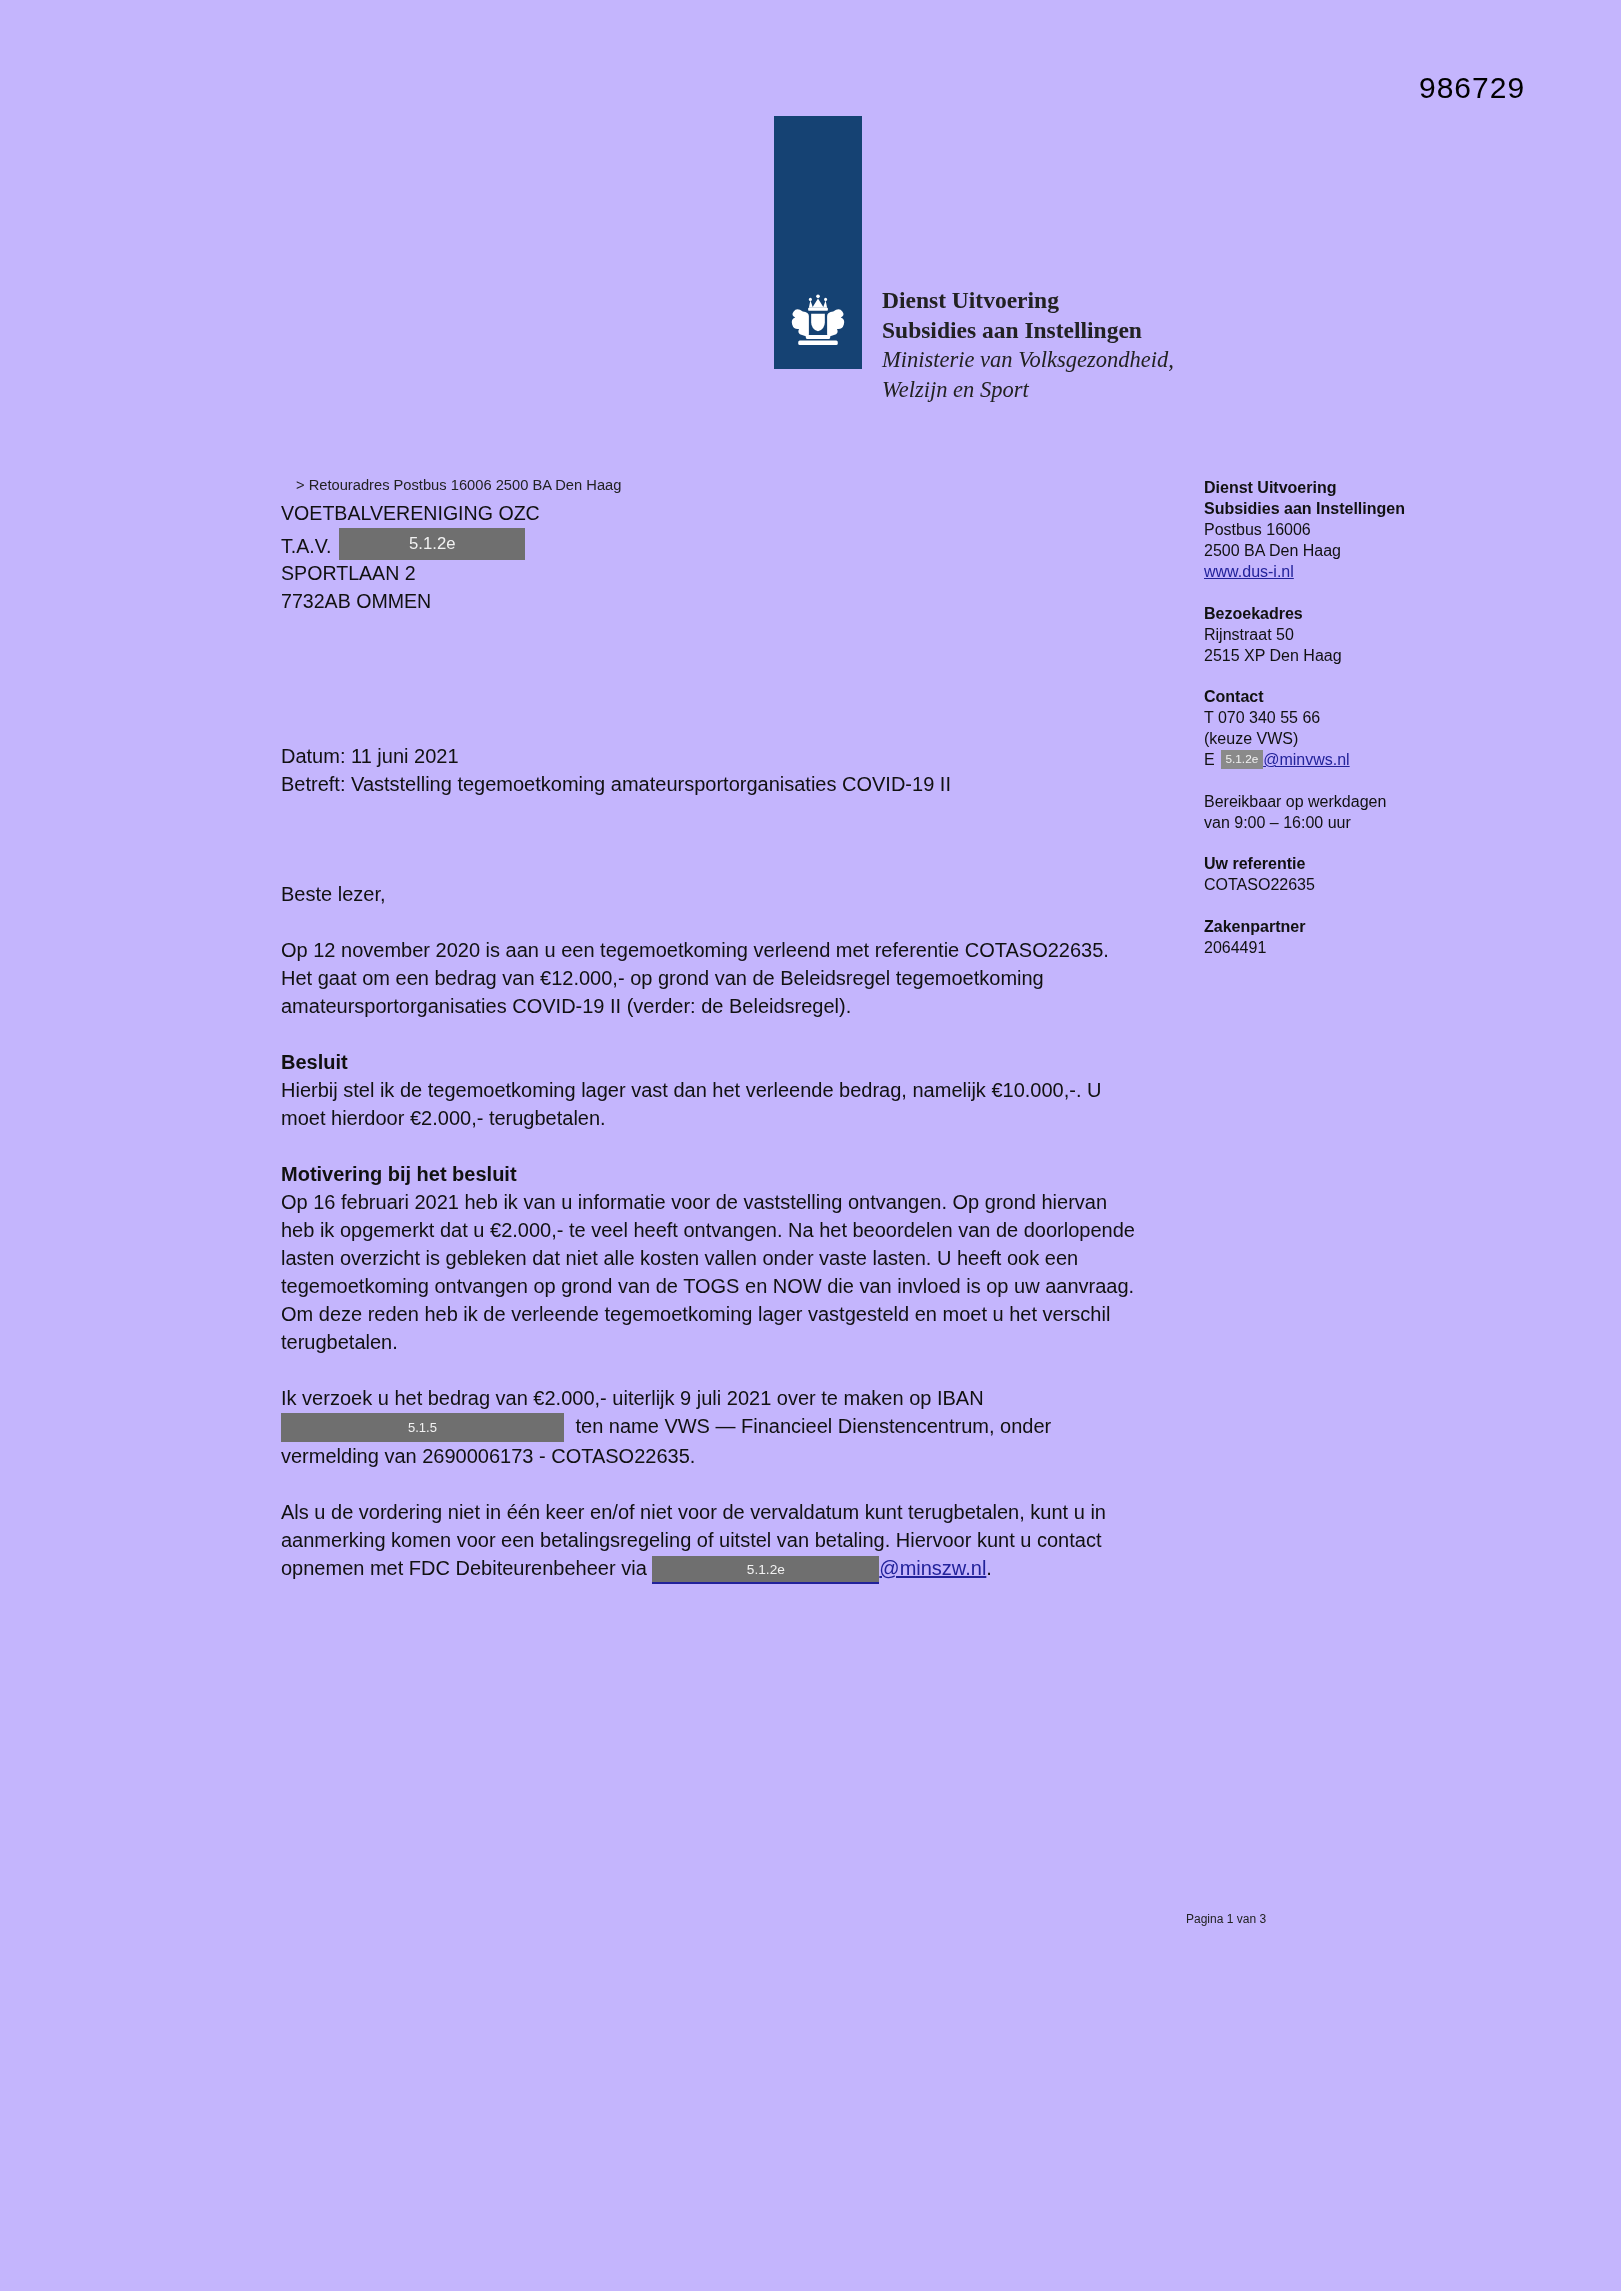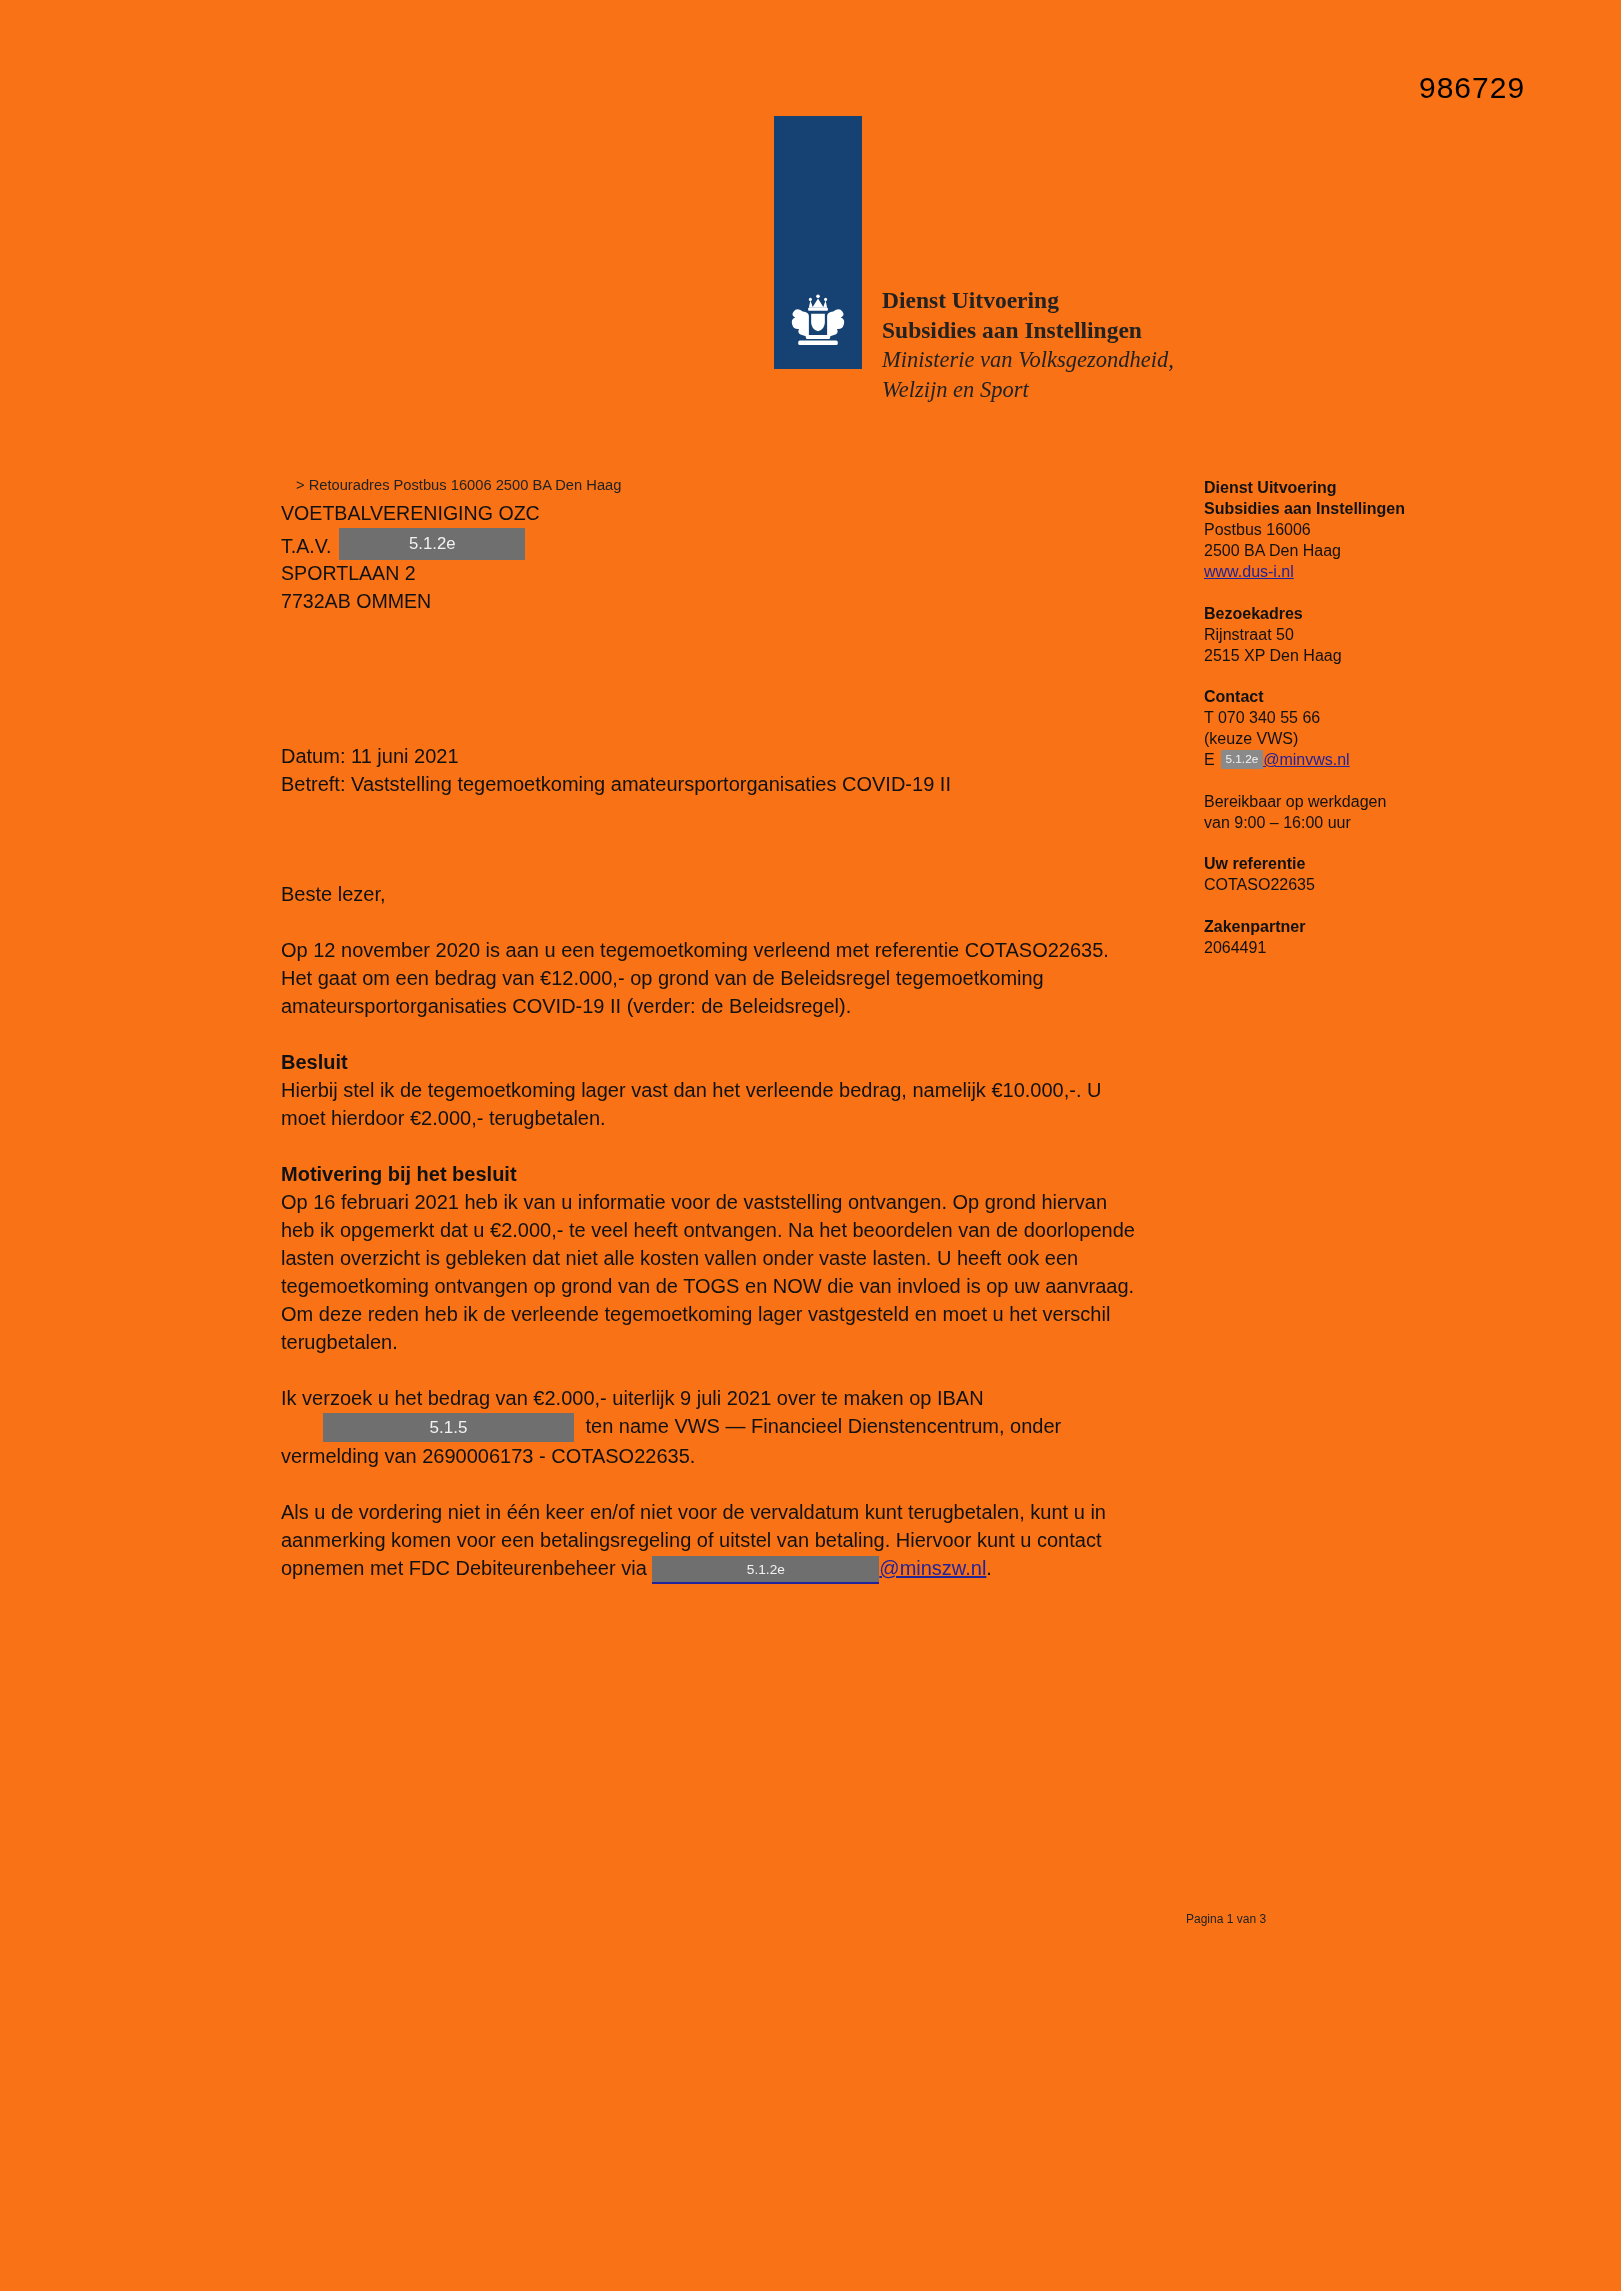--- a/index.html
+++ b/index.html
@@ -1,20 +1,20 @@
 <!DOCTYPE html>
 <html><head>
 <meta charset="utf-8">
 <style>
   * { margin:0; padding:0; box-sizing:border-box; }
   html,body { background:#ffffff; }
   .page {
     position:relative;
     width:1621px; height:2292px;
-    background:#f97316;
+    background:#c4b5fd;
     font-family:"Liberation Sans", sans-serif;
     color:#1a1a1a;
     overflow:hidden;
   }
 
   
   .doc-number {
     position:absolute; left:1419px; top:71px;
     font-size:30px; letter-spacing:1px; color:#000;
   }
@@ -60,22 +60,22 @@
   }
 
   
   .body {
     position:absolute; left:281px; top:880px; width:864px;
     font-size:20px; line-height:28px; color:#111;
   }
   .body .para { margin-bottom:28px; }
   .body .heading { font-weight:bold; }
   .redaction.inline-wide {
-    width:251px; height:29px; line-height:29px; font-size:17px;
-    vertical-align:middle; margin-right:5.9px;margin-left:42px;
+    width:283px; height:29px; line-height:29px; font-size:13px;
+    vertical-align:middle; margin-right:5.9px;
   }
   .redaction.inline-mail {
     width:227px; height:27.4px; line-height:27.4px; font-size:13.7px;
     vertical-align:middle; border-bottom:2px solid #22229a;
   }
   a.link, .link { color:#22229a; text-decoration:underline; cursor:pointer; }
 
   
   .sidebar {
     position:absolute; left:1204px; top:477px; width:323px;

